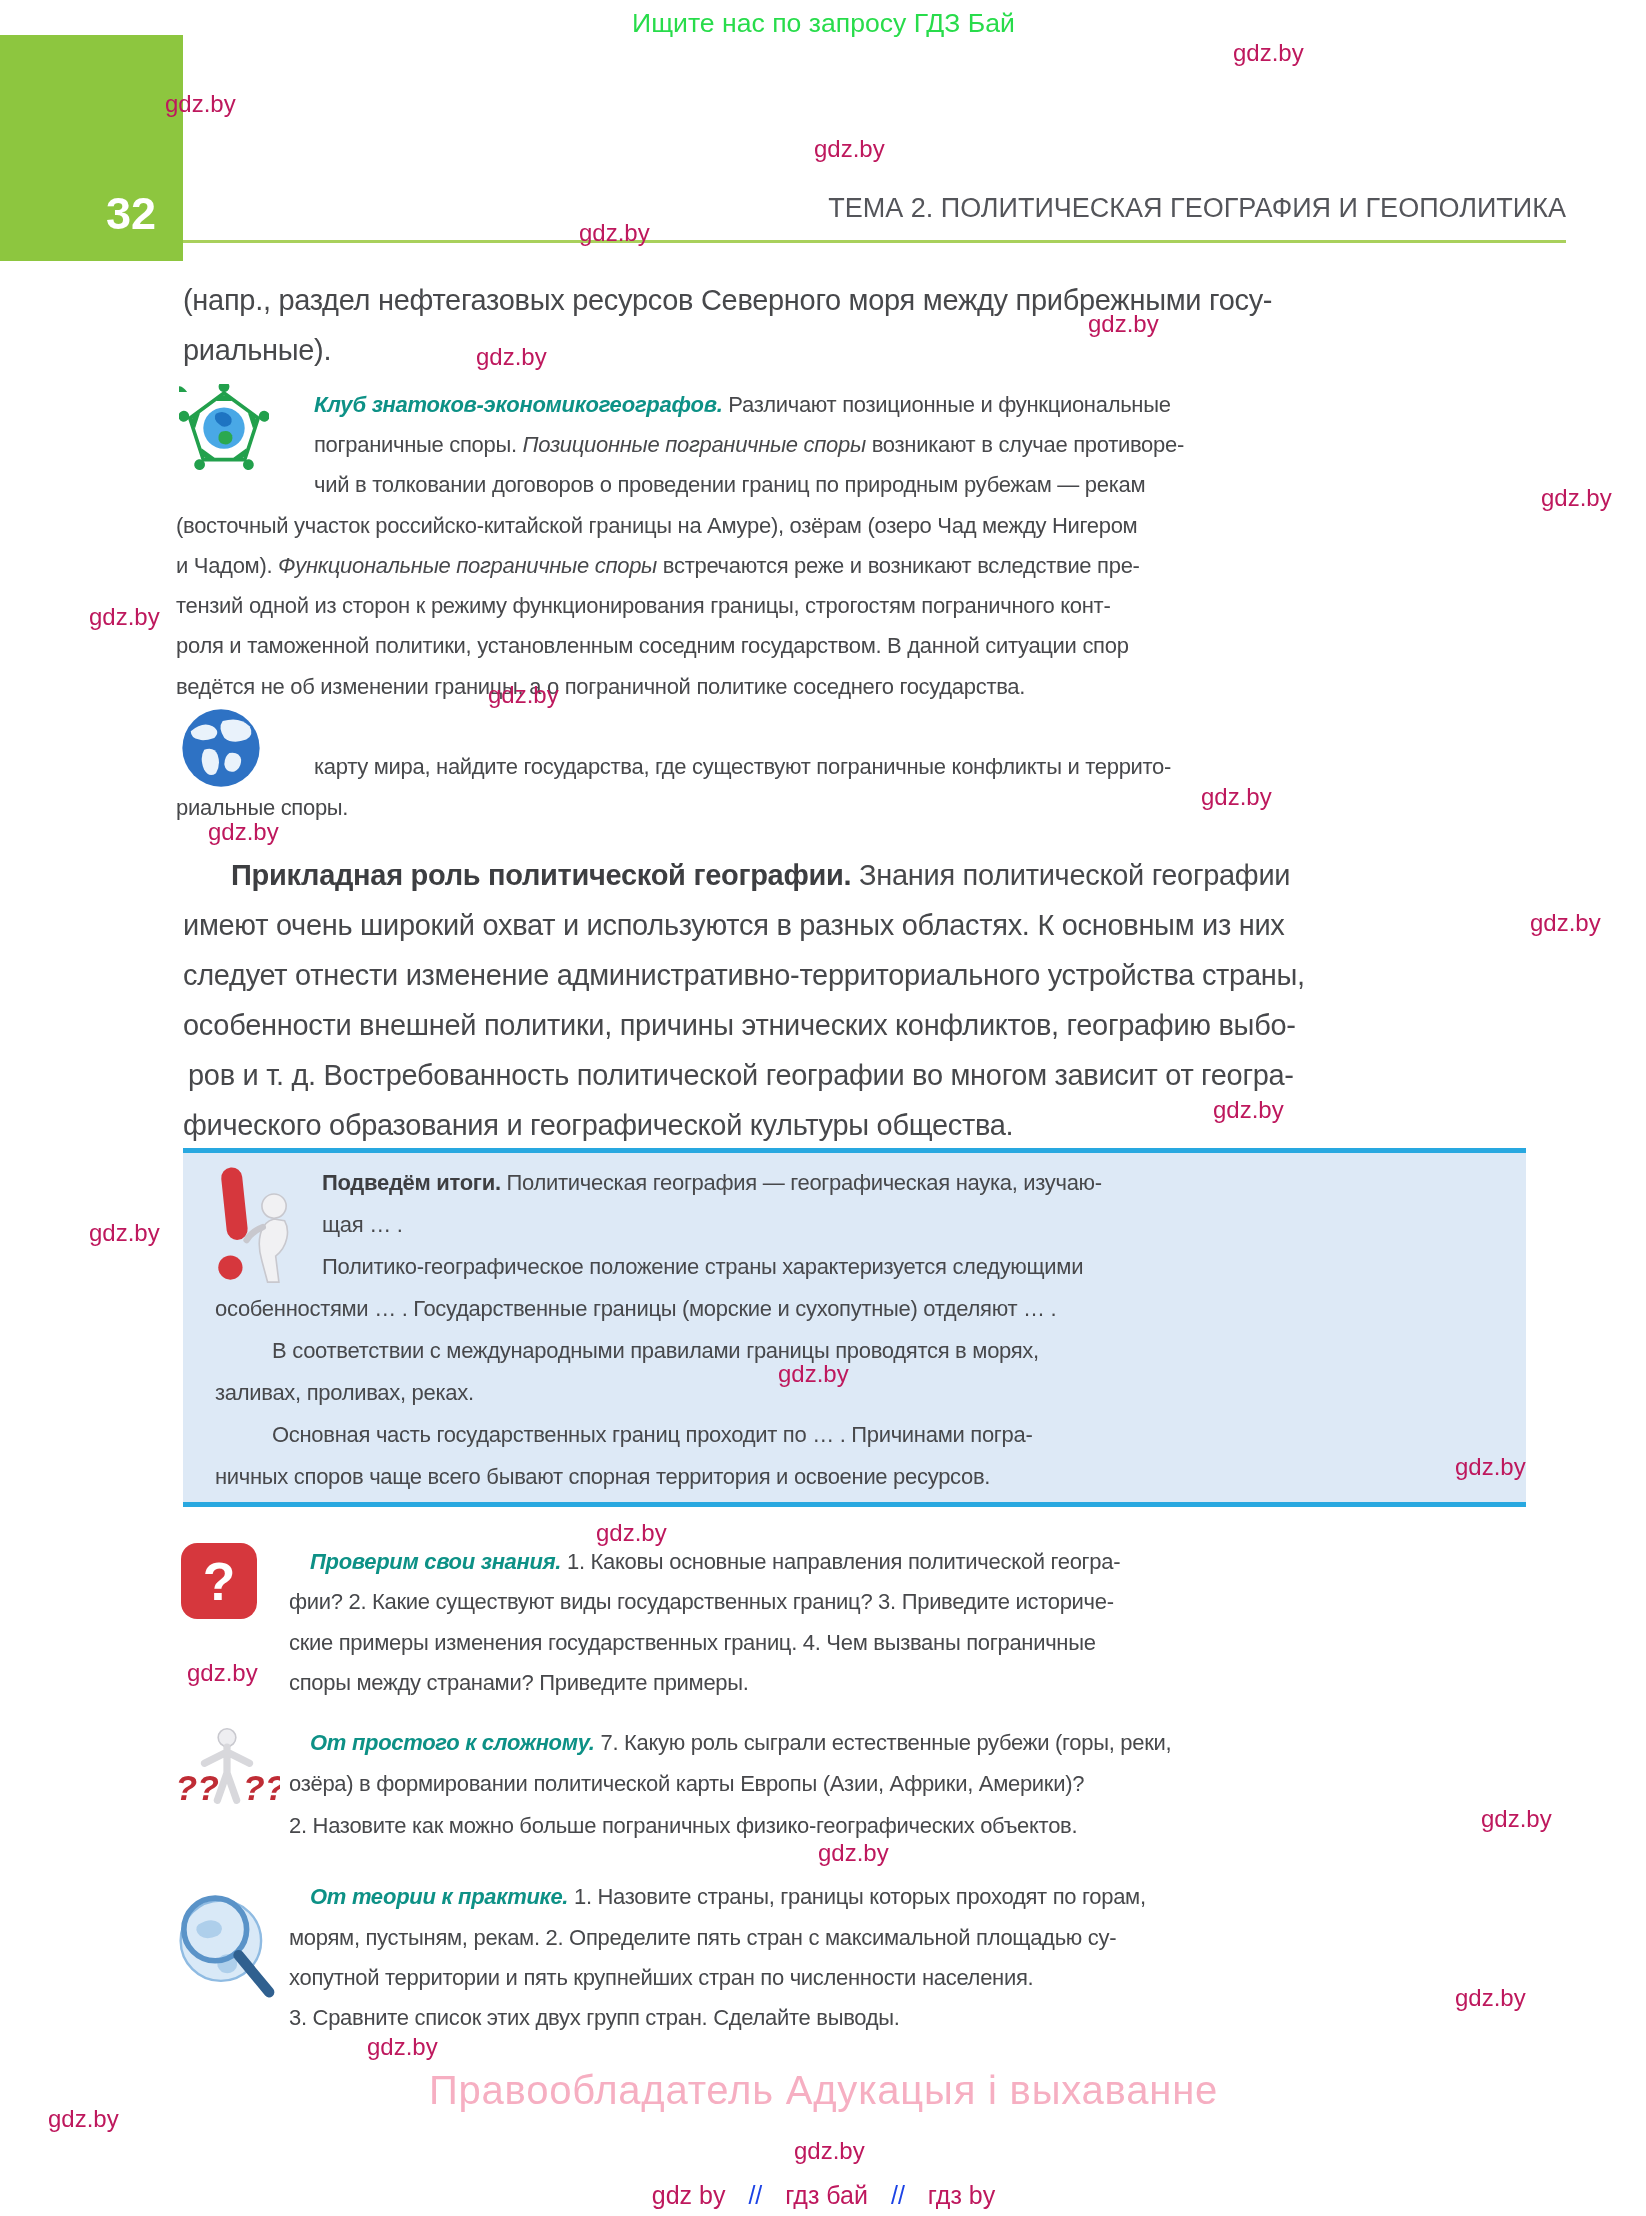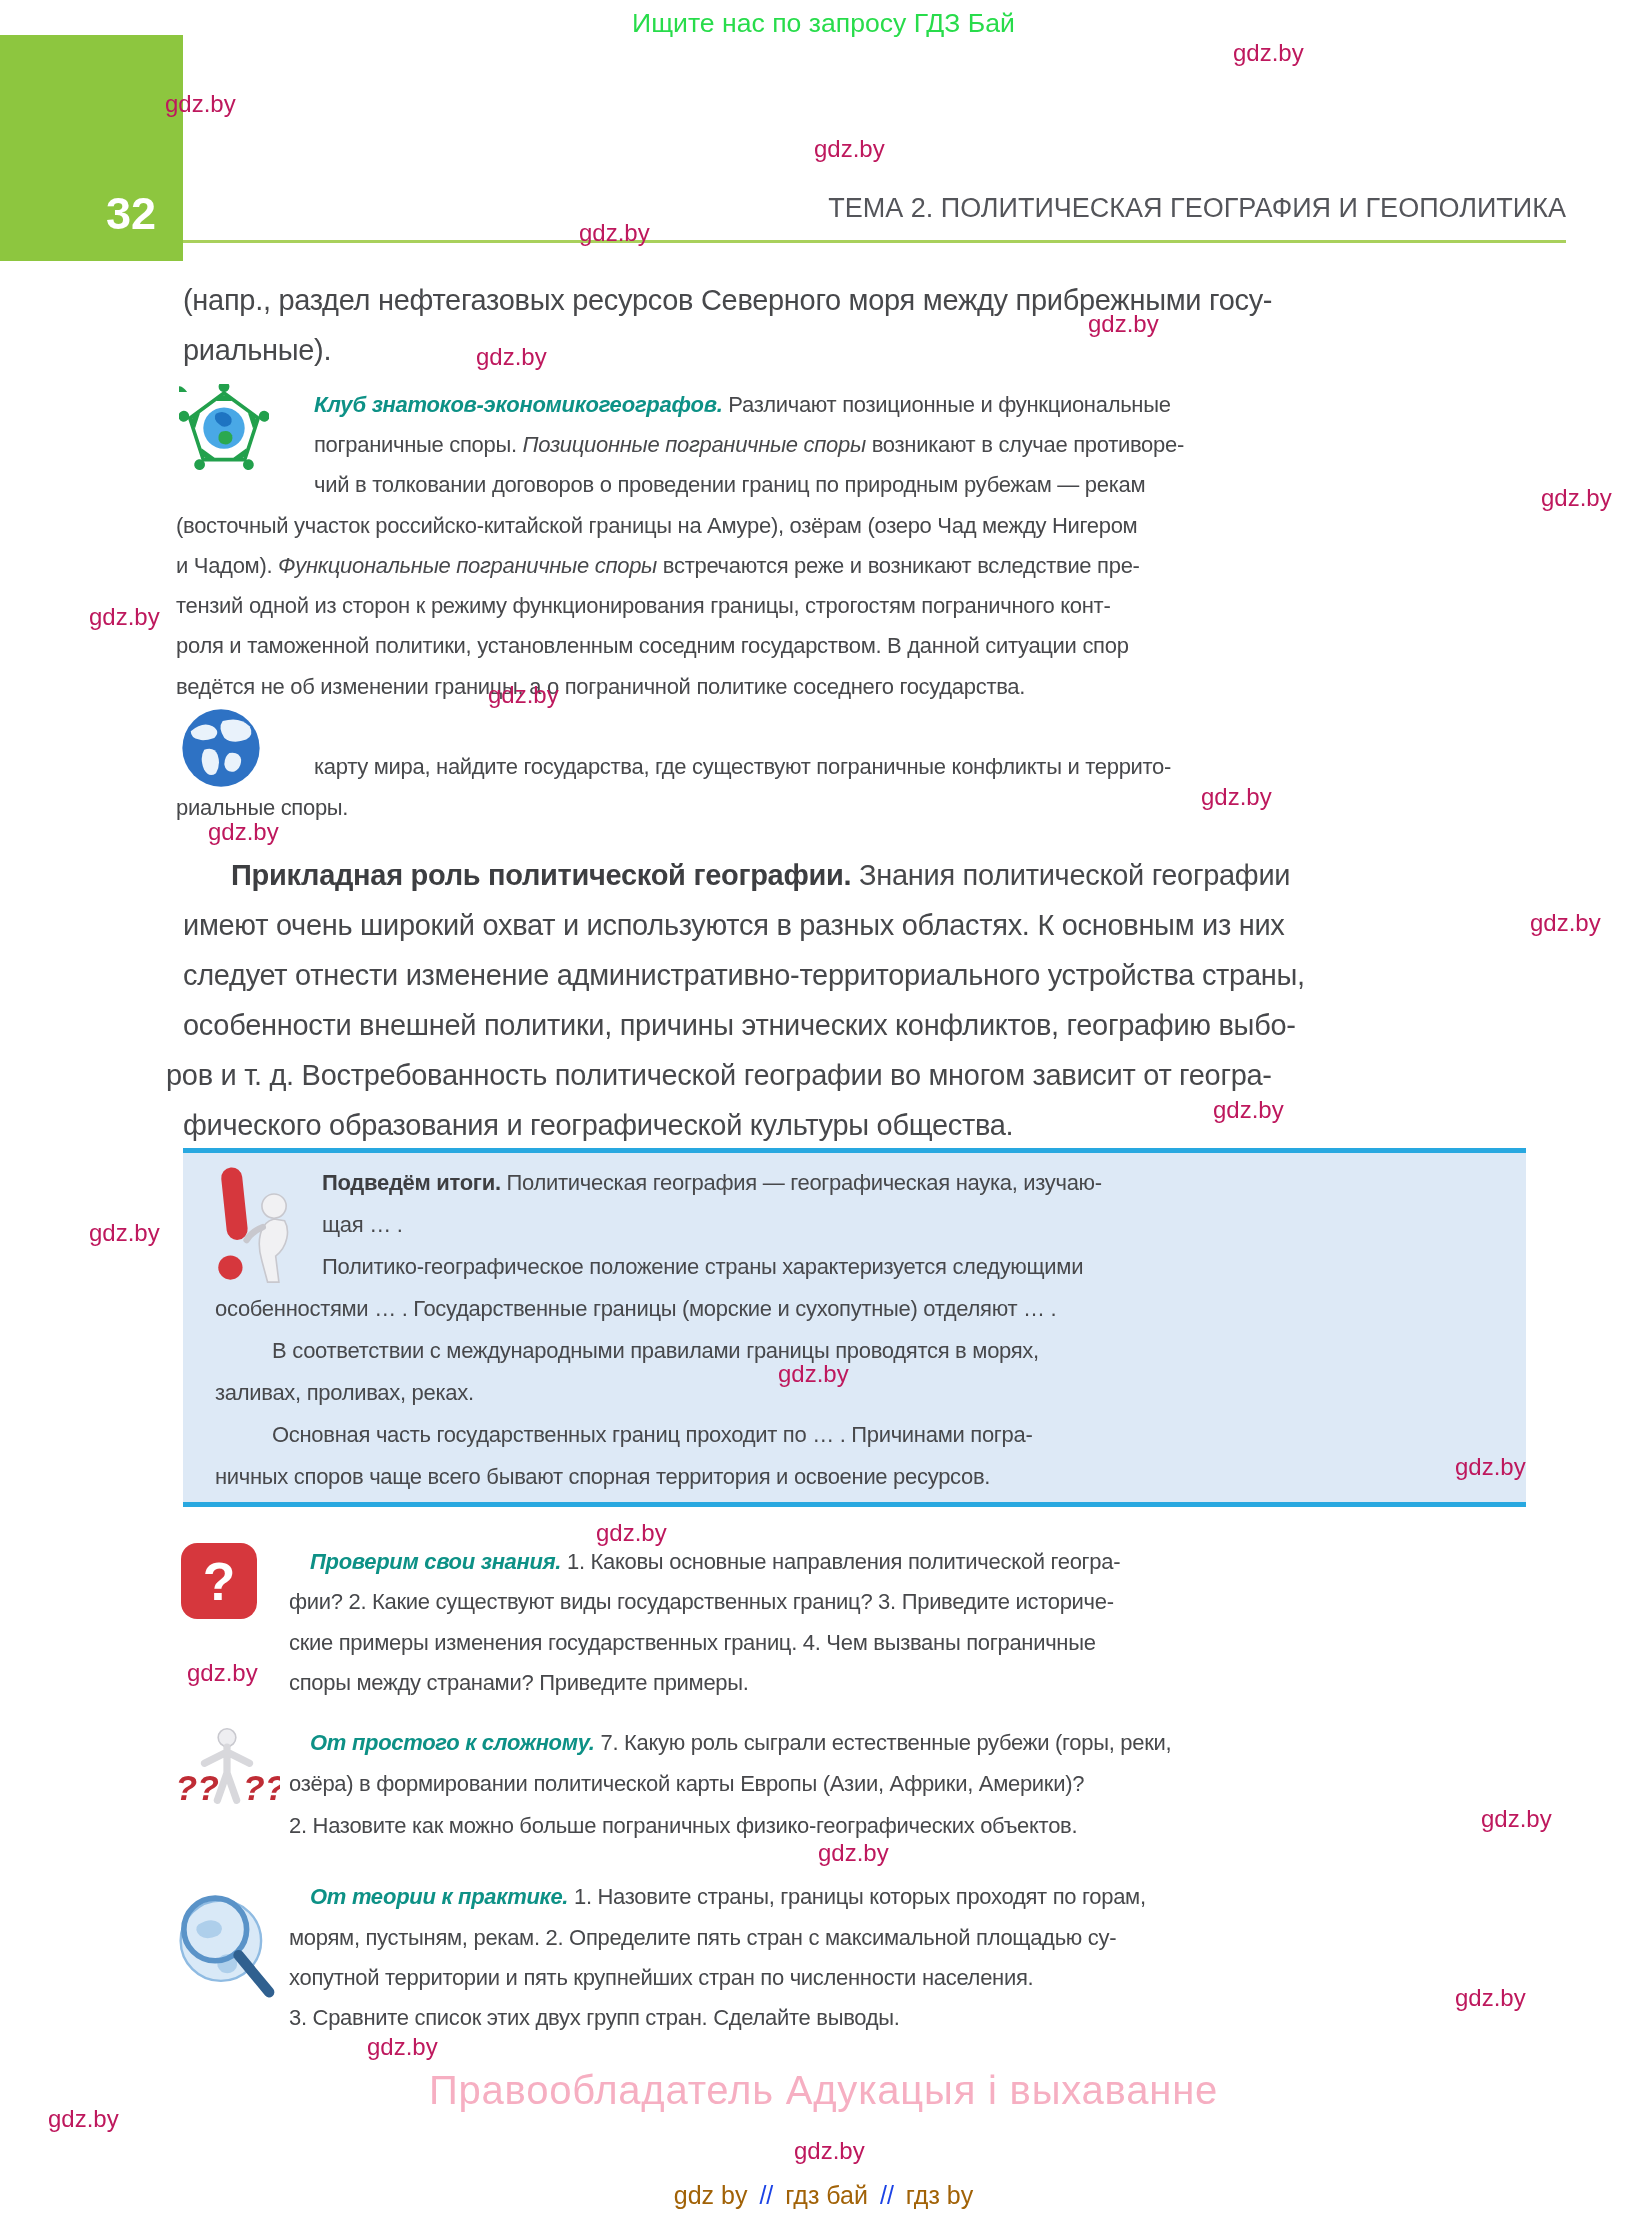--- a/index.html
+++ b/index.html
@@ -26,21 +26,21 @@
   #club-icon{left:179px;top:384px;width:90px;height:90px}
   #atlas-icon{left:179px;top:706px;width:84px;height:84px}
   #summary-icon{left:211px;top:1164px;width:97px;height:123px}
   #question-icon{left:181px;top:1543px;width:76px;height:76px}
   #simple-icon{left:174px;top:1726px;width:106px;height:81px}
   #theory-icon{left:171px;top:1881px;width:111px;height:121px}
   #copyright{position:absolute;top:2068px;left:0;width:100%;text-align:center;
              font-size:40px;color:#f6afc2;letter-spacing:0.8px}
   #links{position:absolute;top:2181px;left:0;width:100%;text-align:center;
          font-size:25px;color:#1c43e5}
-  #links .lnk{margin:0 4px;color:#a16207;cursor:pointer}
+  #links .lnk{margin:0 15px;color:#be185d;cursor:pointer}
   #links .sep{margin:0 8px}
 </style>
 </head>
 <body>
 
 <div id="page">
 
   <div id="promo-top">Ищите нас по запросу ГДЗ Бай</div>
 
   <div id="green-block">
@@ -120,21 +120,21 @@
     </div>
   <div class="layer">
       <div class="tl s33" style="left: 314px; top: 754px;"><span class="p-n">карту мира, найдите государства, где существуют пограничные конфликты и террито-</span></div>
       <div class="tl s33" style="left: 176px; top: 795px;"><span class="p-n">риальные споры.</span></div>
     </div>
   <div class="layer">
       <div class="tl s36" style="left: 231px; top: 859px;"><span class="p-b">Прикладная роль политической географии.</span><span class="p-n"> Знания политической географии</span></div>
       <div class="tl s36" style="left: 183px; top: 909px;"><span class="p-n">имеют очень широкий охват и используются в разных областях. К основным из них</span></div>
       <div class="tl s36" style="left: 183px; top: 959px;"><span class="p-n">следует отнести изменение административно-территориального устройства страны,</span></div>
       <div class="tl s36" style="left: 183px; top: 1009px;"><span class="p-n">особенности внешней политики, причины этнических конфликтов, географию выбо-</span></div>
-      <div class="tl s36" style="left: 166px; top: 1059px;"><span class="p-n">ров и т. д. Востребованность политической географии во многом зависит от геогра-</span></div>
+      <div class="tl s36" style="left: 188px; top: 1059px;"><span class="p-n">ров и т. д. Востребованность политической географии во многом зависит от геогра-</span></div>
       <div class="tl s36" style="left: 183px; top: 1109px;"><span class="p-n">фического образования и географической культуры общества.</span></div>
     </div>
   <div class="layer">
       <div class="tl s33" style="left: 322px; top: 1170px;"><span class="p-b">Подведём итоги.</span><span class="p-n"> Политическая география — географическая наука, изучаю-</span></div>
       <div class="tl s33" style="left: 322px; top: 1212px;"><span class="p-n">щая … .</span></div>
       <div class="tl s33" style="left: 322px; top: 1254px;"><span class="p-n">Политико-географическое положение страны характеризуется следующими</span></div>
       <div class="tl s33" style="left: 215px; top: 1296px;"><span class="p-n">особенностями … . Государственные границы (морские и сухопутные) отделяют … .</span></div>
       <div class="tl s33" style="left: 272px; top: 1338px;"><span class="p-n">В соответствии с международными правилами границы проводятся в морях,</span></div>
       <div class="tl s33" style="left: 215px; top: 1380px;"><span class="p-n">заливах, проливах, реках.</span></div>
       <div class="tl s33" style="left: 272px; top: 1422px;"><span class="p-n">Основная часть государственных границ проходит по … . Причинами погра-</span></div>

